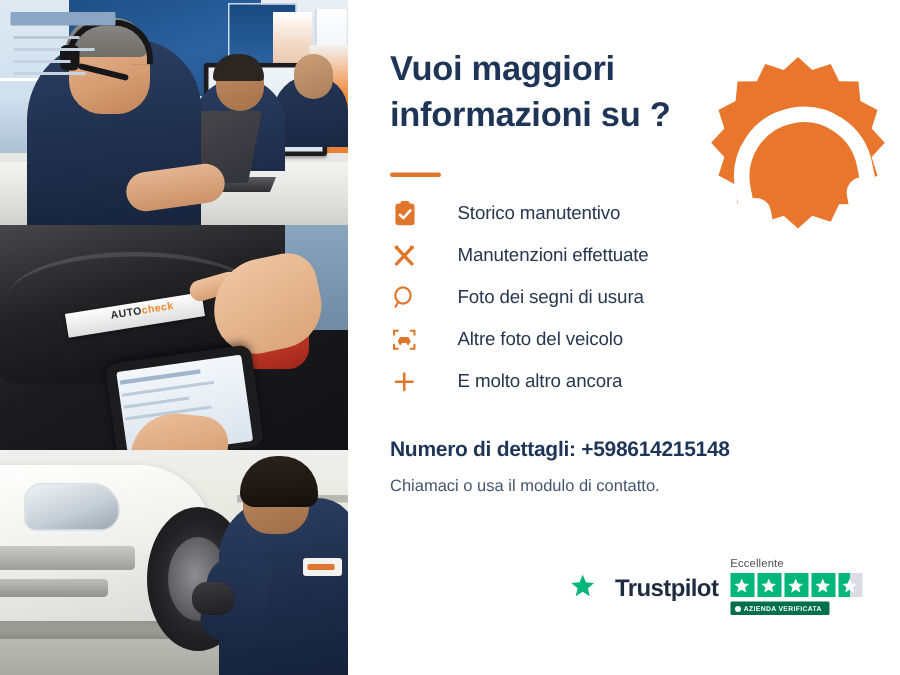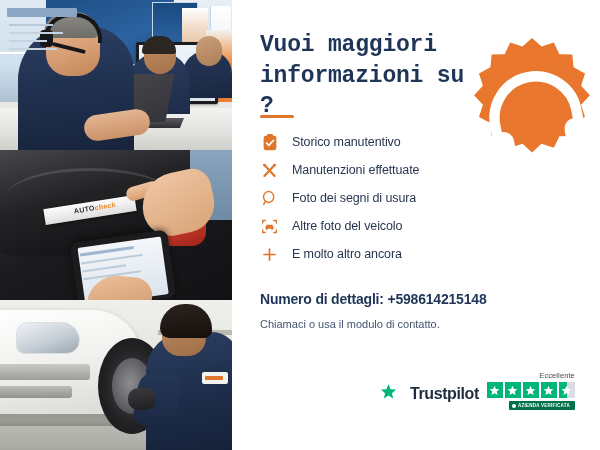--- a/index.html
+++ b/index.html
@@ -344,21 +344,20 @@
     position: absolute;
     left: 28px;
     top: 30px;
     font-size: 23px;
     line-height: 1.33;
     font-weight: bold;
     color: #1f3557;
     letter-spacing: -0.2px;
     margin: 0;
     max-width: 230px;
-    font-family: Liberation Mono, monospace;
   }
   .heading-rule {
     position: absolute;
     left: 28px;
     top: 115px;
     width: 34px;
     height: 3px;
     background: #e0762b;
     border-radius: 2px;
   }
@@ -397,21 +396,21 @@
     left: 28px;
     top: 128px;
     width: 250px;
     margin: 0; padding: 0;
     list-style: none;
   }
   .feature {
     display: flex;
     align-items: center;
     height: 28px;
-    gap: 13px;
+    gap: 26px;
   }
   .feature-icon {
     width: 19px; height: 19px;
     flex: 0 0 19px;
     display: flex; align-items: center; justify-content: center;
     color: #e0762b;
   }
   .feature-label {
     font-size: 12.5px;
     color: #27374f;
@@ -455,21 +454,21 @@
     align-items: center;
     gap: 13px;
     padding-bottom: 6px;
   }
   .tp-logo-text {
     font-size: 16px;
     font-weight: bold;
     color: #1f2b40;
     letter-spacing: -0.4px;
   }
-  .tp-right { display: flex; flex-direction: column; align-items: flex-end; }
+  .tp-right { display: flex; flex-direction: column; align-items: flex-start; }
   .tp-rating-label {
     font-size: 7.5px;
     color: #4a4a4a;
     margin-bottom: 2px;
     letter-spacing: .1px;
   }
   .tp-stars { display: flex; gap: 2px; }
   .tp-star {
     width: 16px; height: 16px;
     background: #00b67a;

